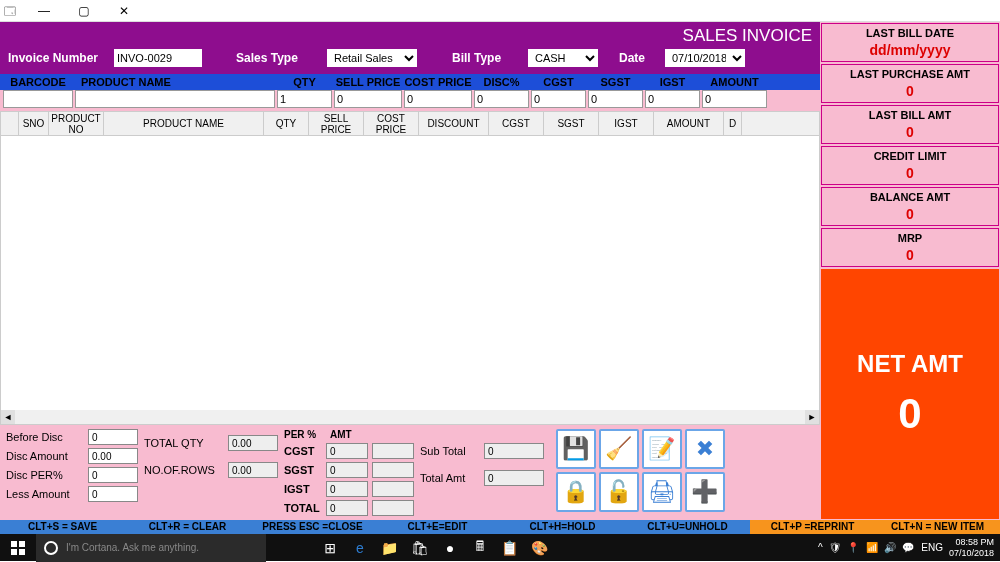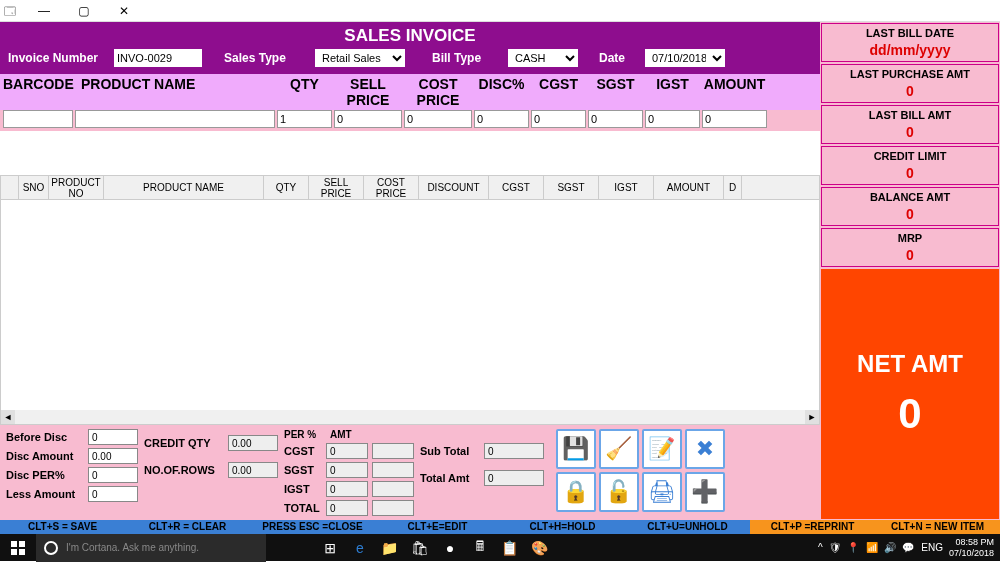--- a/index.html
+++ b/index.html
@@ -8,42 +8,42 @@
   .titlebar { height: 22px; background: #fff; display: flex; align-items: center; border-bottom: 1px solid #ddd; font-size: 11px; }
   .titlebar .icon { width: 16px; height: 16px; margin: 0 4px; }
   .titlebar .title { flex: 1; }
   .titlebar .winbtn { width: 40px; height: 22px; text-align: center; line-height: 22px; font-size: 12px; }
   
   .main { display: flex; height: 498px; }
   .left { flex: 1; display: flex; flex-direction: column; }
   .right { width: 180px; background: #f8bbd0; display: flex; flex-direction: column; }
   
   .header { background: #8e0d8e; color: #fff; padding: 4px 8px; }
-  .header-title { text-align: center; font-weight: bold; font-size: 17px; margin-bottom: 3px; }
+  .header-title { text-align: right; font-weight: normal; font-size: 17px; margin-bottom: 3px; }
   .header-row { display: flex; align-items: center; gap: 6px; margin-bottom: 3px; font-size: 12px; }
   .header-row label { font-weight: bold; }
   .header input, .header select { background: #fff; color: #000; border: none; height: 18px; font-size: 11px; padding: 0 3px; }
   
-  .grid-header-row { background: #f0abfc; display: flex; padding: 2px 3px; font-size: 14px; font-weight: bold; gap: 2px; }
+  .grid-header-row { background: #1d4ed8; display: flex; padding: 2px 3px; font-size: 11px; font-weight: bold; gap: 2px; }
   .grid-header-row > div { text-align: center; }
   .grid-input-row { background: #f8bbd0; display: flex; padding: 0 3px 3px; gap: 2px; }
   .grid-input-row input { border: 1px solid #999; height: 18px; font-size: 11px; padding: 0 2px; background: #fff; }
   
-  .table-area { flex: 1; background: #ec4899; border: 1px solid #ccc; display: flex; flex-direction: column; margin-top: 44px; }
+  .table-area { flex: 1; background: #ec4899; border: 1px solid #ccc; display: flex; flex-direction: column; }
   .table-header { display: flex; background: #f0f0f0; border-bottom: 1px solid #ccc; font-size: 10px; height: 24px; }
   .table-header > div { border-right: 1px solid #ccc; padding: 2px; text-align: center; display: flex; align-items: center; justify-content: center; }
   .table-body { flex: 1; background: #fff; }
   .hscroll { height: 14px; background: #f0f0f0; display: flex; align-items: center; }
   .hscroll .arrow { width: 14px; height: 14px; background: #e0e0e0; text-align: center; font-size: 9px; line-height: 14px; }
   .hscroll .track { flex: 1; height: 14px; background: #f0f0f0; }
   
   .bottom-panel { background: #f8bbd0; padding: 4px 6px; display: flex; gap: 6px; font-size: 11px; }
   .bottom-col { display: flex; flex-direction: column; gap: 3px; }
   .bottom-col .row { display: flex; align-items: center; gap: 4px; }
-  .bottom-col label { width: 78px; font-weight: bold; font-size: 11px; }
+  .bottom-col label { width: 78px; font-weight: normal; font-size: 11px; }
   .bottom-col input { border: 1px solid #888; height: 16px; font-size: 10px; padding: 0 3px; }
   .bottom-col input[readonly] { background: #eee; }
   .per-amt-head { display: flex; gap: 4px; font-size: 10px; font-weight: bold; justify-content: flex-start; }
   .tax-row { display: flex; align-items: center; gap: 4px; }
   .tax-row label { width: 38px; font-weight: bold; text-align: left; }
   .tax-row input { width: 42px; }
   
   .btn-grid { display: grid; grid-template-columns: repeat(4, 40px); grid-template-rows: repeat(2, 40px); gap: 3px; margin-left: 6px; }
   .btn-grid button { width: 40px; height: 40px; border: 2px solid #6ba6e8; background: #fff; cursor: pointer; display: flex; align-items: center; justify-content: center; border-radius: 2px; font-size: 22px; }
   
@@ -79,23 +79,23 @@
 </div>
 
 <div class="main">
   <div class="left">
 
     <div class="header">
       <div class="header-title">SALES INVOICE</div>
       <div class="header-row">
         <label style="width:100px">Invoice Number</label>
         <input style="width: 88px;" value="INVO-0029">
-        <label style="width:85px;margin-left:16px">Sales Type</label>
+        <label style="width:85px;margin-left:28px">Sales Type</label>
         <select style="width:90px"><option>Retail Sales</option></select>
-        <label style="width:70px;margin-left:21px">Bill Type</label>
+        <label style="width:70px;margin-left:29px">Bill Type</label>
         <select style="width:70px"><option>CASH</option></select>
         <label style="width:40px;margin-left:15px">Date</label>
         <select style="width:80px"><option>07/10/2018</option></select>
       </div>
     </div>
 
     <div class="grid-header-row">
       <div style="width:70px">BARCODE</div>
       <div style="width:200px;text-align:left;padding-left:6px">PRODUCT NAME</div>
       <div style="width:55px">QTY</div>
@@ -158,21 +158,21 @@
             <label>Disc PER%</label>
             <input style="width: 50px;" value="0">
           </div>
         <div class="row">
             <label>Less Amount</label>
             <input style="width: 50px;" value="0">
           </div>
       </div>
       <div class="bottom-col" style="margin-top:6px">
         <div class="row">
-            <label style="width:80px">CREDIT QTY</label>
+            <label style="width:80px">TOTAL QTY</label>
             <input readonly="" style="width: 50px;" value="0.00">
           </div>
         <div class="row" style="margin-top:8px">
             <label style="width:80px">NO.OF.ROWS</label>
             <input readonly="" style="width: 50px;" value="0.00">
           </div>
       </div>
       <div class="bottom-col">
         <div class="per-amt-head">
             <span style="width:42px">PER %</span>

